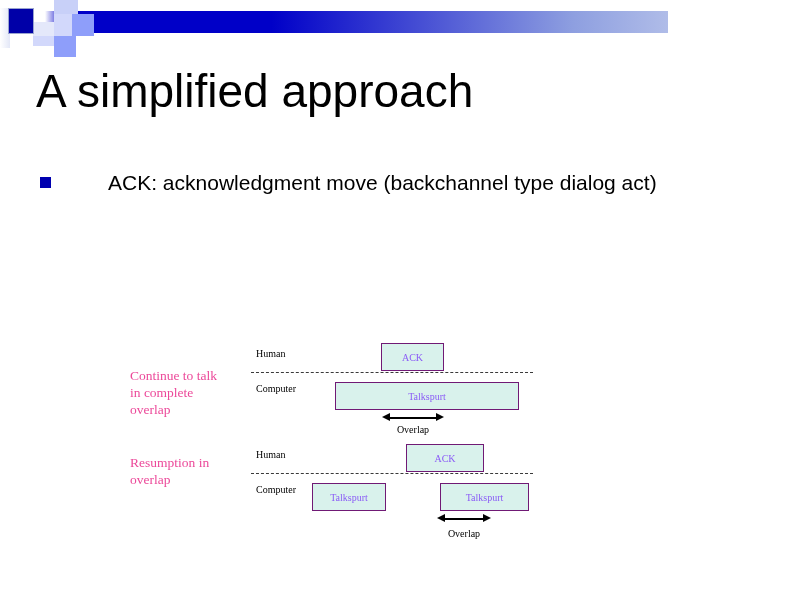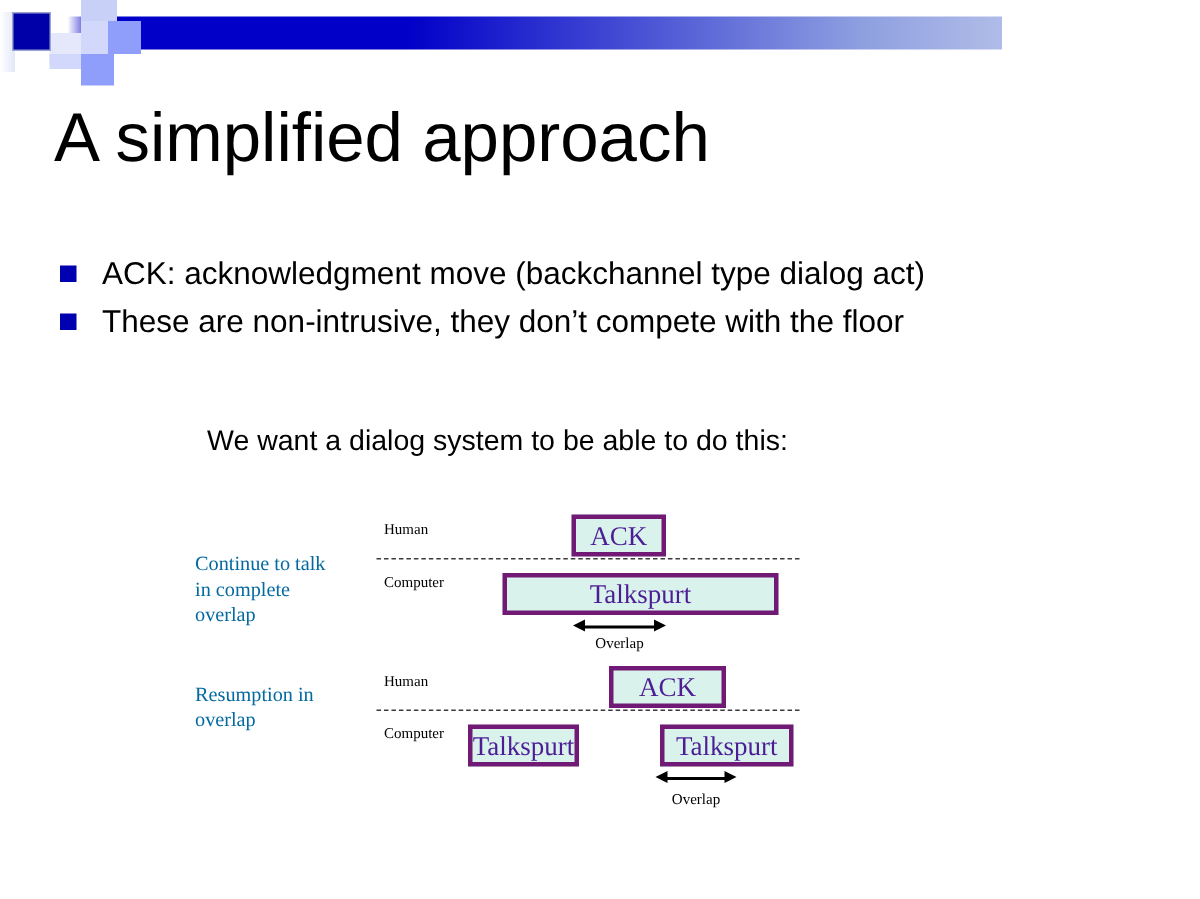--- a/index.html
+++ b/index.html
@@ -68,20 +68,21 @@
   
   #bullets {
     position: absolute;
     left: 40px; top: 168px;
     width: 700px;
   }
   .bullet-row {
     display: flex;
     align-items: flex-start;
     margin-bottom: 2px;
+    gap: 40px;
   }
   .bullet-marker {
     width: 11px; height: 11px;
     background: #0000b0;
     margin-top: 9px;
     margin-right: 17px;
     flex: 0 0 auto;
   }
   .bullet-text {
     font-size: 21px;
@@ -102,42 +103,42 @@
     position: absolute;
     left: 0; top: 0;
     width: 800px; height: 599px;
     font-family: "Liberation Serif", serif;
   }
   .dg-caption {
     position: absolute;
     font-family: "Liberation Serif", serif;
     font-size: 13.5px;
     line-height: 17px;
-    color: #0369a1;
+    color: #ec4899;
     white-space: pre-line;
   }
   .dg-role {
     position: absolute;
     font-family: Liberation Serif, serif;
     font-size: 10px;
     color: #000000;
   }
   .dg-dashline {
     position: absolute;
     height: 0;
     border-top: 1px dashed #3a3a3a;
   }
   .dg-box {
     position: absolute;
     background: #d9f2ec;
-    border: 3px solid #701a75;
+    border: 1px solid #701a75;
     box-sizing: border-box;
     font-family: "Liberation Serif", serif;
-    font-size: 18px;
-    color: #4c1d95;
+    font-size: 10px;
+    color: #8b5cf6;
     display: flex;
     align-items: center;
     justify-content: center;
   }
   .dg-arrow {
     position: absolute;
     height: 9px;
   }
   .dg-arrow .shaft {
     position: absolute;
@@ -179,27 +180,22 @@
     <div class="sq-darkoutline"></div>
   </div>
 
   <div id="title">A simplified approach</div>
 
   <div id="bullets">
     <div class="bullet-row">
       <span class="bullet-marker"></span>
       <span class="bullet-text">ACK: acknowledgment move (backchannel type dialog act)</span>
     </div>
-    <div class="bullet-row">
-      <span class="bullet-marker"></span>
-      <span class="bullet-text">These are non-intrusive, they don’t compete with the floor</span>
-    </div>
   </div>
 
-  <div id="subtitle">We want a dialog system to be able to do this:</div>
 
   <div id="diagram">
 
     <div class="dg-caption" style="left:130px; top:367px; width:120px;">Continue to talk
 in complete
 overlap</div>
 
     <div class="dg-role" style="left:256px; top:348px;">Human</div>
 
     <div class="dg-dashline" style="left:251px; top:372px; width:282px;"></div>

